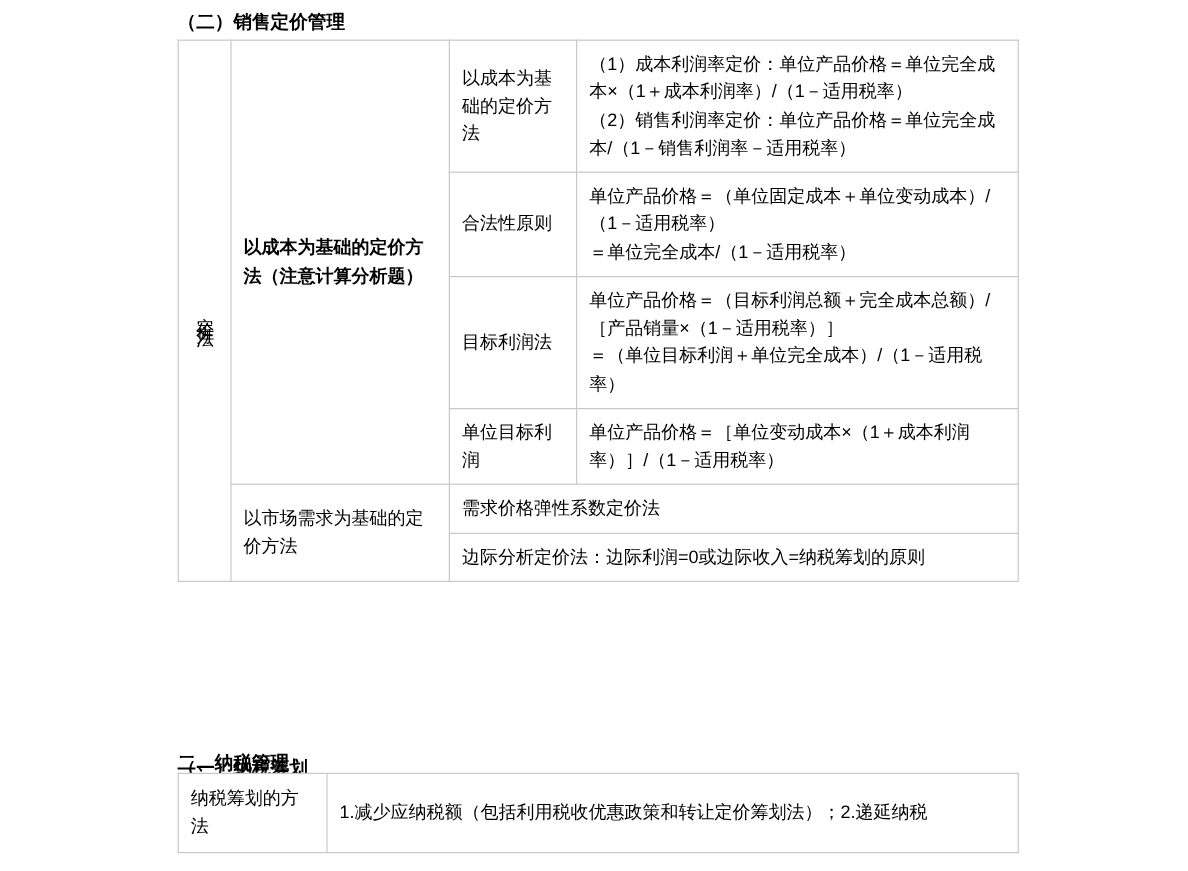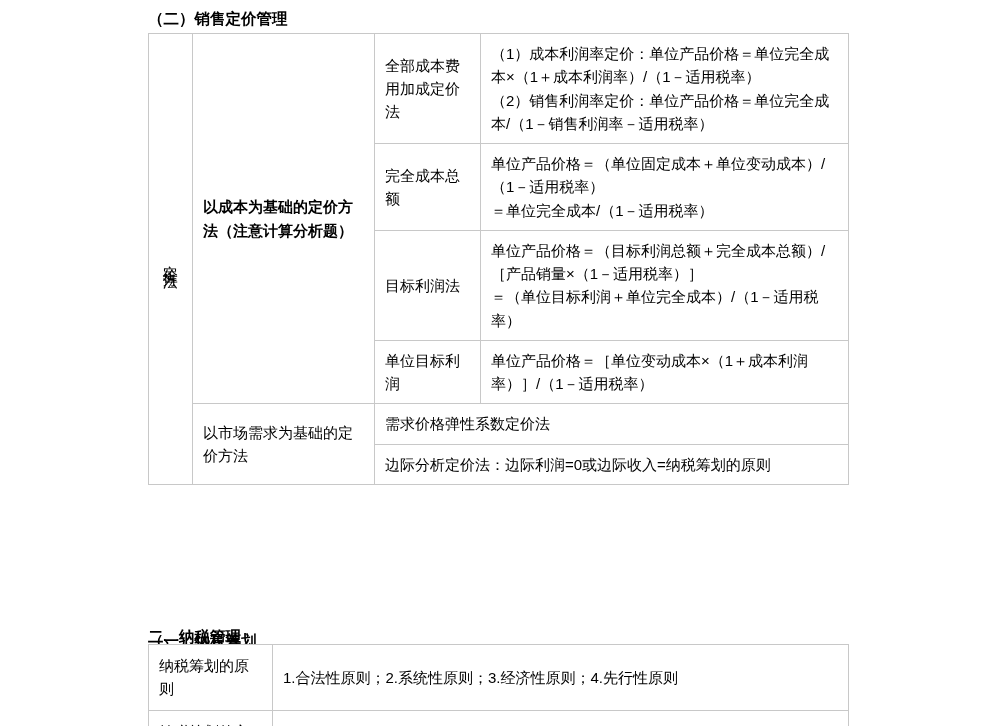--- a/index.html
+++ b/index.html
@@ -106,26 +106,26 @@
     <colgroup>
       <col style="width:44px">
       <col style="width:182px">
       <col style="width:106px">
       <col style="width:368px">
     </colgroup>
     <tbody>
       <tr>
         <td class="cell-vertical" rowspan="6"><span>定价方法</span></td>
         <td class="red-bold" rowspan="4">以成本为基础的定价方法（注意计算分析题）</td>
-        <td>全部成本费用加成定价法</td>
+        <td>以成本为基础的定价方法</td>
         <td style="white-space:pre-line">（1）成本利润率定价：单位产品价格＝单位完全成本×（1＋成本利润率）/（1－适用税率）
 （2）销售利润率定价：单位产品价格＝单位完全成本/（1－销售利润率－适用税率）</td>
       </tr>
       <tr>
-        <td>完全成本总额</td>
+        <td>合法性原则</td>
         <td style="white-space:pre-line">单位产品价格＝（单位固定成本＋单位变动成本）/（1－适用税率）
 ＝单位完全成本/（1－适用税率）</td>
       </tr>
       <tr>
         <td>目标利润法</td>
         <td style="white-space:pre-line">单位产品价格＝（目标利润总额＋完全成本总额）/［产品销量×（1－适用税率）］
 ＝（单位目标利润＋单位完全成本）/（1－适用税率）</td>
       </tr>
       <tr>
         <td>单位目标利润</td>
@@ -144,23 +144,19 @@
   <div class="heading h-sec2">二、纳税管理</div>
   <div class="heading h-sec3">（一）纳税筹划</div>
 
   <table class="grid" id="table-tax">
     <colgroup>
       <col style="width:124px">
       <col style="width:576px">
     </colgroup>
     <tbody>
       <tr>
-        <td>纳税筹划的原则</td>
-        <td>1.合法性原则；2.系统性原则；3.经济性原则；4.先行性原则</td>
-      </tr>
-      <tr>
         <td>纳税筹划的方法</td>
         <td>1.减少应纳税额（包括利用税收优惠政策和转让定价筹划法）；2.递延纳税</td>
       </tr>
     </tbody>
   </table>
 
 </div>
 
 </body></html>

